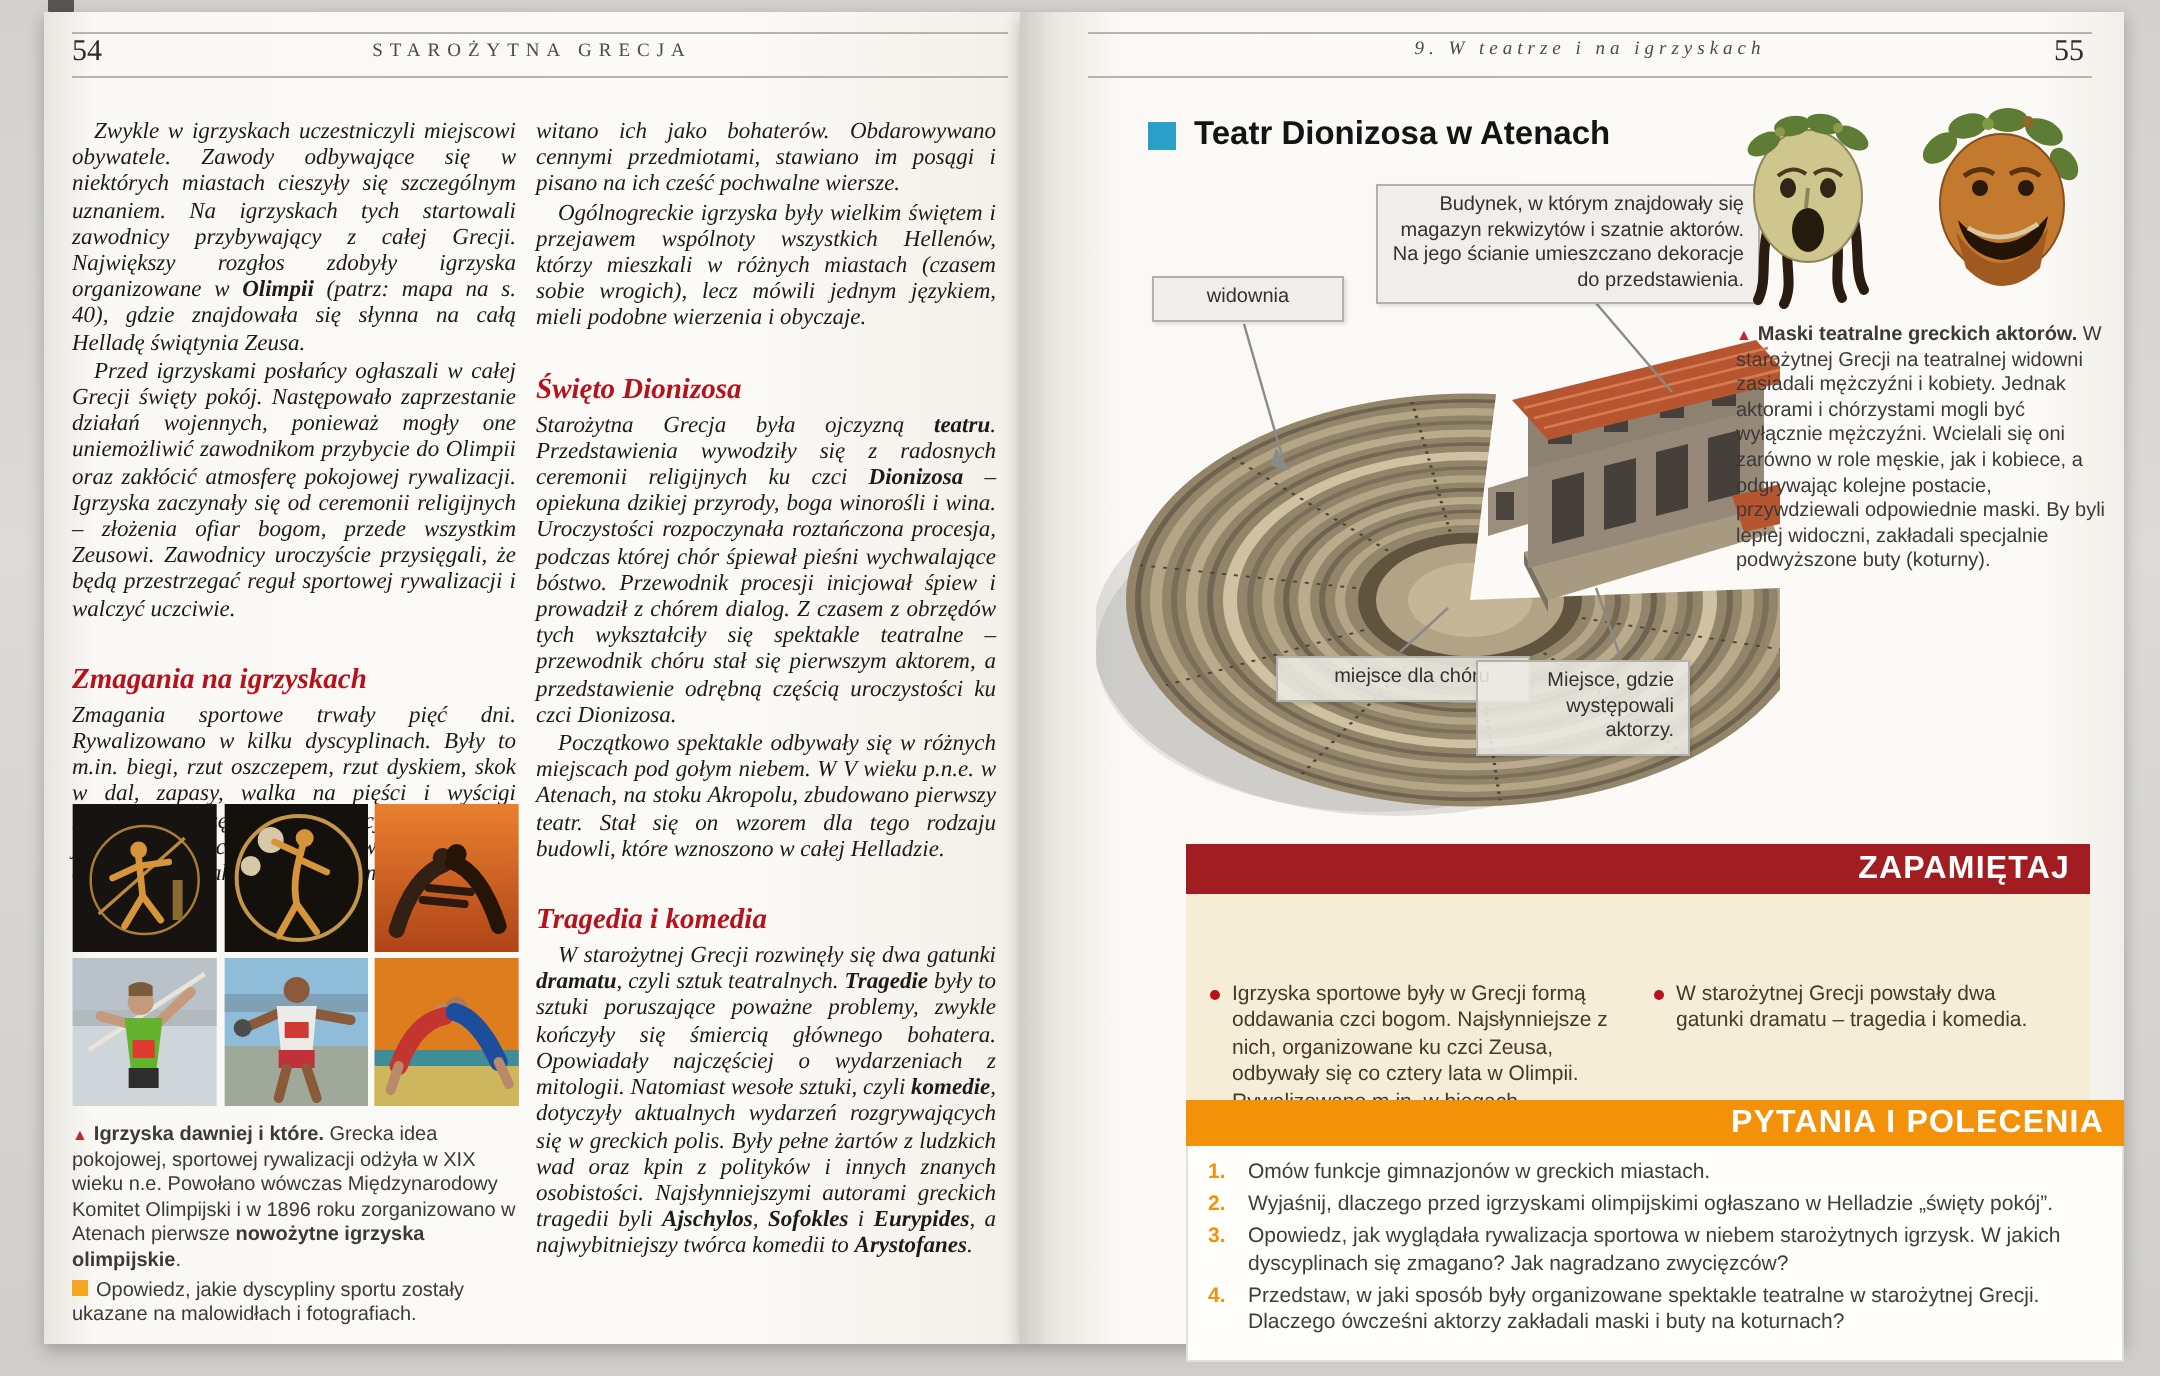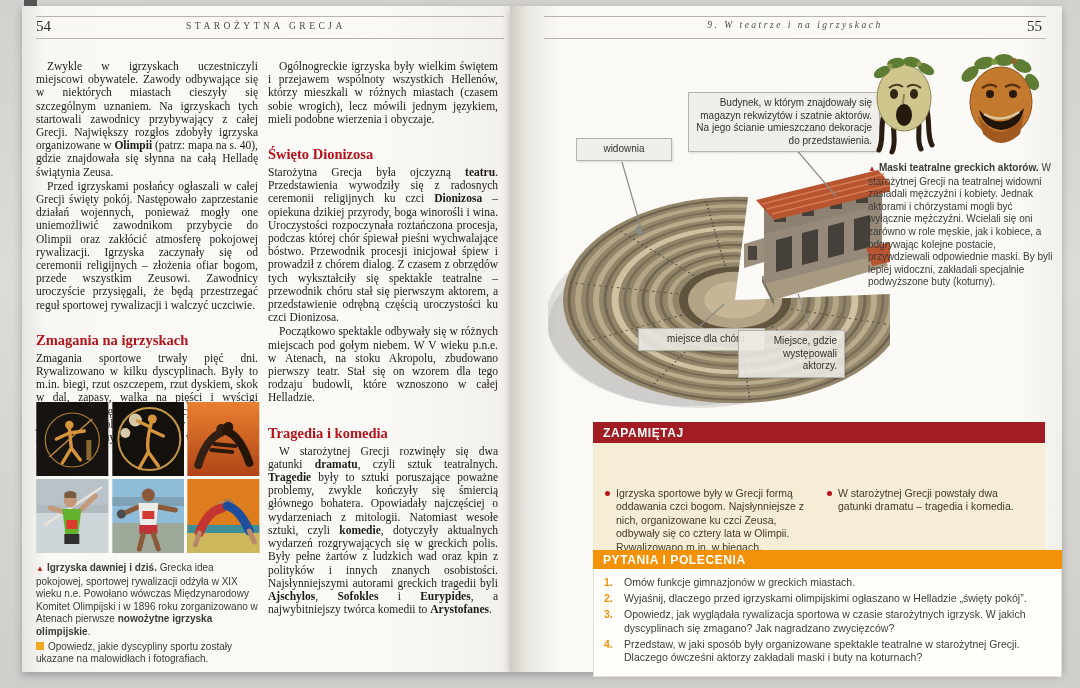--- a/index.html
+++ b/index.html
@@ -14,21 +14,21 @@
     background:linear-gradient(90deg,#cfccc5 0,#e9e7e1 3%,#faf9f5 9%,#fbfaf7 92%,#f1efe9 100%);
     box-shadow:0 3px 8px rgba(0,0,0,.25);}
   .smudge{position:absolute;left:24px;top:0;width:13px;height:8px;background:#43413e;opacity:.85;border-radius:0 0 3px 3px;}
 
   
   .rule{position:absolute;height:0;border-top:1px solid #b7b4ae;}
   .runhead{position:absolute;text-align:center;color:#4c4a46;font-size:9.5px;letter-spacing:3.5px;}
   .pagenum{position:absolute;font-size:15px;color:#2e2c29;}
 
   
-  .col{position:absolute;font-size:11.5px;line-height:13.2px;color:#1d1b18;text-align:justify;hyphens:auto;}
+  .col{position:absolute;font-size:11.5px;line-height:13.2px;color:#1d1b18;text-align:justify;hyphens:auto;font-style:italic;}
   .col p{margin:0 0 1px 0;}
   .col p.ind{text-indent:11px;}
   h3.sect{font-family:"Liberation Serif",serif;font-size:14.5px;line-height:16px;color:#b5121b;margin:20px 0 4px 0;font-weight:bold;text-align:left;}
   .b{font-weight:bold;}
 
   
   #gallery{position:absolute;left:14px;top:396px;width:224px;display:grid;grid-template-columns:repeat(3,1fr);gap:3px;}
   .tile{height:74px;overflow:hidden;}
   .tile svg{display:block;width:100%;height:100%;}
 
@@ -41,22 +41,22 @@
   #info-title{position:absolute;left:64px;top:52px;display:flex;align-items:center;gap:9px;}
   #title-square{width:14px;height:14px;background:#2aa0c9;}
   #info-title span.t{font-family:"Liberation Sans",sans-serif;font-size:16.5px;font-weight:bold;color:#141414;}
   .labelbox{position:absolute;font-family:"Liberation Sans",sans-serif;font-size:10px;line-height:12.6px;color:#33312e;
             background:#efeeea;border:1px solid #b3b1ab;box-shadow:1px 1px 2px rgba(0,0,0,.12);padding:4px 7px;text-align:right;}
   .labelbox.onimg{background:rgba(236,234,228,.88);padding-left:16px;}
   #theater-svg{position:absolute;left:38px;top:142px;width:342px;height:268px;}
   #masks-svg{position:absolute;left:360px;top:46px;width:180px;height:104px;}
 
   
-  .boxhdr{font-family:"Liberation Sans",sans-serif;font-weight:bold;font-size:12px;letter-spacing:.6px;color:#fff;
-          padding:4px 10px 3px 10px;}
+  .boxhdr{font-family:"Liberation Sans",sans-serif;font-weight:bold;font-size:16px;letter-spacing:.6px;color:#fff;
+          padding:4px 10px 3px 10px;text-align:right;}
   #zap{position:absolute;left:83px;top:416px;width:452px;}
   #zap .boxhdr{background:#a21d22;}
   #zap-body{background:#f6edd6;padding:9px 12px 10px 12px;display:flex;gap:16px;
             font-family:"Liberation Sans",sans-serif;font-size:10.5px;line-height:13.4px;color:#46382b;text-align:left;}
   .zcol{flex:1;}
   .zitem{display:flex;gap:6px;margin-bottom:4px;margin-top:35px;}
   .zdot{flex:0 0 auto;width:5px;height:5px;border-radius:50%;background:#b5121b;margin-top:4px;}
 
   #pyt{position:absolute;left:83px;top:544px;width:469px;}
   #pyt .boxhdr{background:#f39208;padding-top:3px;padding-bottom:2px;}
@@ -159,40 +159,45 @@
           <circle cx="35" cy="28" r="5.5" fill="#b98a6a"></circle>
           <circle cx="41" cy="25" r="5.5" fill="#a87a55"></circle>
           <path d="M12 54 Q20 32 35 29" stroke="#c23531" stroke-width="9" fill="none" stroke-linecap="round"></path>
           <path d="M62 52 Q52 30 40 27" stroke="#1d4e9e" stroke-width="9" fill="none" stroke-linecap="round"></path>
           <path d="M12 54 L8 66 M62 52 L67 63" stroke="#b98a6a" stroke-width="5" stroke-linecap="round"></path>
         </svg>
       </div>
     </div>
 
     <div class="caption" style="left:14px;top:556px;width:224px;">
-      <div><span class="tri">▲</span><span><span class="b">Igrzyska dawniej i dziś.</span><span> Grecka idea pokojowej, sportowej rywalizacji odżyła w XIX wieku n.e. Powołano wówczas Międzynarodowy Komitet Olimpijski i w 1896 roku zorganizowano w Atenach pierwsze </span><span class="b">nowożytne igrzyska olimpijskie</span><span>.</span></span></div>
+      <div><span class="tri">▲</span><span><span class="b">Igrzyska dawniej i które.</span><span> Grecka idea pokojowej, sportowej rywalizacji odżyła w XIX wieku n.e. Powołano wówczas Międzynarodowy Komitet Olimpijski i w 1896 roku zorganizowano w Atenach pierwsze </span><span class="b">nowożytne igrzyska olimpijskie</span><span>.</span></span></div>
       <div class="ctask"><span class="osq"></span><span>Opowiedz, jakie dyscypliny sportu zostały ukazane na malowidłach i fotografiach.</span></div>
     </div>
 
     <div class="col" style="left:246px;top:54px;width:230px;">
+      <p>witano ich jako bohaterów. Obdarowywano cennymi przedmiotami, stawiano im posągi i pisano na ich cześć pochwalne wiersze.</p>
       <p class="ind">Ogólnogreckie igrzyska były wielkim świętem i przejawem wspólnoty wszystkich Hellenów, którzy mieszkali w różnych miastach (czasem sobie wrogich), lecz mówili jednym językiem, mieli podobne wierzenia i obyczaje.</p>
       <h3 class="sect">Święto Dionizosa</h3>
       <p><span>Starożytna Grecja była ojczyzną </span><span class="b">teatru</span><span>. Przedstawienia wywodziły się z radosnych ceremonii religijnych ku czci </span><span class="b">Dionizosa</span><span> – opiekuna dzikiej przyrody, boga winorośli i wina. Uroczystości rozpoczynała roztańczona procesja, podczas której chór śpiewał pieśni wychwalające bóstwo. Przewodnik procesji inicjował śpiew i prowadził z chórem dialog. Z czasem z obrzędów tych wykształciły się spektakle teatralne – przewodnik chóru stał się pierwszym aktorem, a przedstawienie odrębną częścią uroczystości ku czci Dionizosa.</span></p>
       <p class="ind">Początkowo spektakle odbywały się w różnych miejscach pod gołym niebem. W V wieku p.n.e. w Atenach, na stoku Akropolu, zbudowano pierwszy teatr. Stał się on wzorem dla tego rodzaju budowli, które wznoszono w całej Helladzie.</p>
       <h3 class="sect">Tragedia i komedia</h3>
       <p class="ind"><span>W starożytnej Grecji rozwinęły się dwa gatunki </span><span class="b">dramatu</span><span>, czyli sztuk teatralnych. </span><span class="b">Tragedie</span><span> były to sztuki poruszające poważne problemy, zwykle kończyły się śmiercią głównego bohatera. Opowiadały najczęściej o wydarzeniach z mitologii. Natomiast wesołe sztuki, czyli </span><span class="b">komedie</span><span>, dotyczyły aktualnych wydarzeń rozgrywających się w greckich polis. Były pełne żartów z ludzkich wad oraz kpin z polityków i innych znanych osobistości. Najsłynniejszymi autorami greckich tragedii byli </span><span class="b">Ajschylos</span><span>, </span><span class="b">Sofokles</span><span> i </span><span class="b">Eurypides</span><span>, a najwybitniejszy twórca komedii to </span><span class="b">Arystofanes</span><span>.</span></p>
     </div>
   </div>
 
   <div class="page" id="page-right">
     <div class="rule" style="left:34px;right:16px;top:10px;"></div>
     <div class="runhead" style="left:34px;right:16px;top:14px;font-style:italic;letter-spacing:2.5px;">9. W teatrze i na igrzyskach</div>
     <div class="pagenum" style="right:20px;top:12px;">55</div>
     <div class="rule" style="left:34px;right:16px;top:32px;"></div>
 
+    <div id="info-title">
+      <div id="title-square"></div>
+      <span class="t">Teatr Dionizosa w Atenach</span>
+    </div>
 
     <svg id="theater-svg" viewBox="0 0 342 268">
       <ellipse cx="150" cy="170" rx="152" ry="90" fill="#000" opacity=".10"></ellipse>
       <ellipse cx="140" cy="178" rx="140" ry="80" fill="#000" opacity=".08"></ellipse>
       <g transform="translate(187,152) scale(1,0.6)">
         <circle r="172" fill="#93856a"></circle>
         <circle r="166" fill="none" stroke="#6f6350" stroke-width="3"></circle>
         <circle r="157" fill="none" stroke="#b3a586" stroke-width="6"></circle>
         <circle r="148" fill="none" stroke="#7c6f59" stroke-width="3"></circle>
         <circle r="139" fill="none" stroke="#b9ab8c" stroke-width="6"></circle>
@@ -332,21 +337,21 @@
         <div class="qitem">
           <span class="qnum">1.</span>
           <span>Omów funkcje gimnazjonów w greckich miastach.</span>
         </div>
         <div class="qitem">
           <span class="qnum">2.</span>
           <span>Wyjaśnij, dlaczego przed igrzyskami olimpijskimi ogłaszano w Helladzie „święty pokój”.</span>
         </div>
         <div class="qitem">
           <span class="qnum">3.</span>
-          <span>Opowiedz, jak wyglądała rywalizacja sportowa w czasie starożytnych igrzysk. W jakich dyscyplinach się zmagano? Jak nagradzano zwycięzców?</span>
+          <span>Opowiedz, jak wyglądała rywalizacja sportowa w niebem starożytnych igrzysk. W jakich dyscyplinach się zmagano? Jak nagradzano zwycięzców?</span>
         </div>
         <div class="qitem">
           <span class="qnum">4.</span>
           <span>Przedstaw, w jaki sposób były organizowane spektakle teatralne w starożytnej Grecji. Dlaczego ówcześni aktorzy zakładali maski i buty na koturnach?</span>
         </div>
       </div>
     </div>
   </div>
 </div>
 

